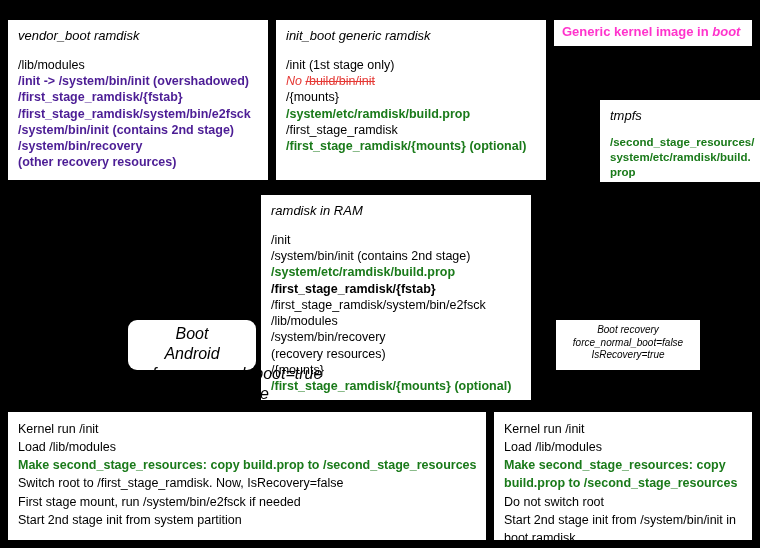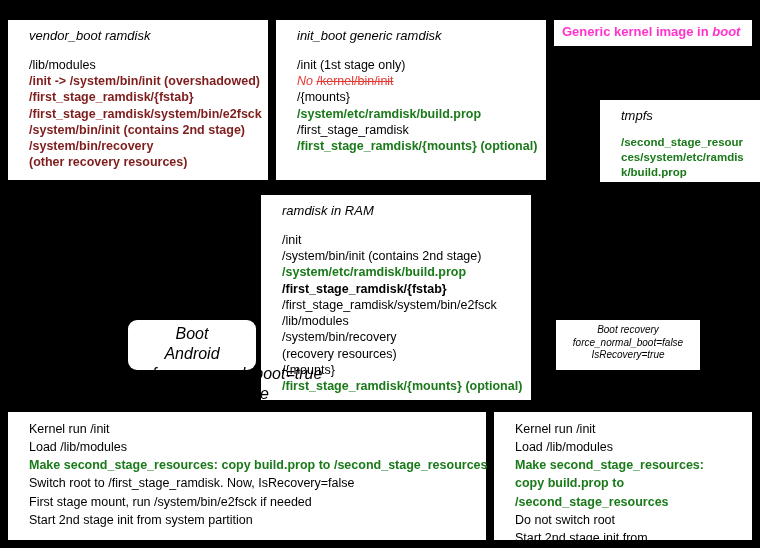--- a/index.html
+++ b/index.html
@@ -11,35 +11,35 @@
     height: 548px;
     background: #000000;
     font-family: "Liberation Sans", sans-serif;
     position: relative;
     overflow: hidden;
   }
   .box {
     position: absolute;
     background: #ffffff;
     box-sizing: border-box;
-    padding: 8px 21px;
+    padding: 8px 10px;
     line-height: 1.30;
     font-size: 12.5px;
     color: #000000;
   }
   .box .title {
     font-style: italic;
     font-size: 13px;
     margin-bottom: 12px;
   }
   .lines div {
     white-space: nowrap;
   }
   .green { color: #1a7a1a; font-weight: bold; }
-  .orange { color: #7f1d1d; font-weight: bold; }
+  .orange { color: #4c1d95; font-weight: bold; }
   .red { color: #e53935; font-style: italic; }
   .strike { text-decoration: line-through; color: #e53935; }
   .bold { font-weight: bold; }
   .magenta { color: #ff33cc; font-weight: bold; }
   .italic { font-style: italic; }
 
   
   #vendor-boot-box { left: 8px; top: 20px; width: 260px; height: 160px; }
   #init-boot-box { left: 276px; top: 20px; width: 270px; height: 160px; }
   #kernel-image-box {
@@ -77,21 +77,21 @@
     <div class="orange">/system/bin/init (contains 2nd stage)</div>
     <div class="orange">/system/bin/recovery</div>
     <div class="orange">(other recovery resources)</div>
   </div>
 </div>
 
 <div class="box" id="init-boot-box">
   <div class="title">init_boot generic ramdisk</div>
   <div class="lines">
     <div>/init (1st stage only)</div>
-    <div><span class="red">No </span><span class="strike">/kernel/bin/init</span></div>
+    <div><span class="red">No </span><span class="strike">/build/bin/init</span></div>
     <div>/{mounts}</div>
     <div class="green">/system/etc/ramdisk/build.prop</div>
     <div>/first_stage_ramdisk</div>
     <div class="green">/first_stage_ramdisk/{mounts} (optional)</div>
   </div>
 </div>
 
 <div class="box" id="kernel-image-box">
   <span class="magenta">Generic kernel image in </span><span class="magenta italic">boot</span>
 </div>

